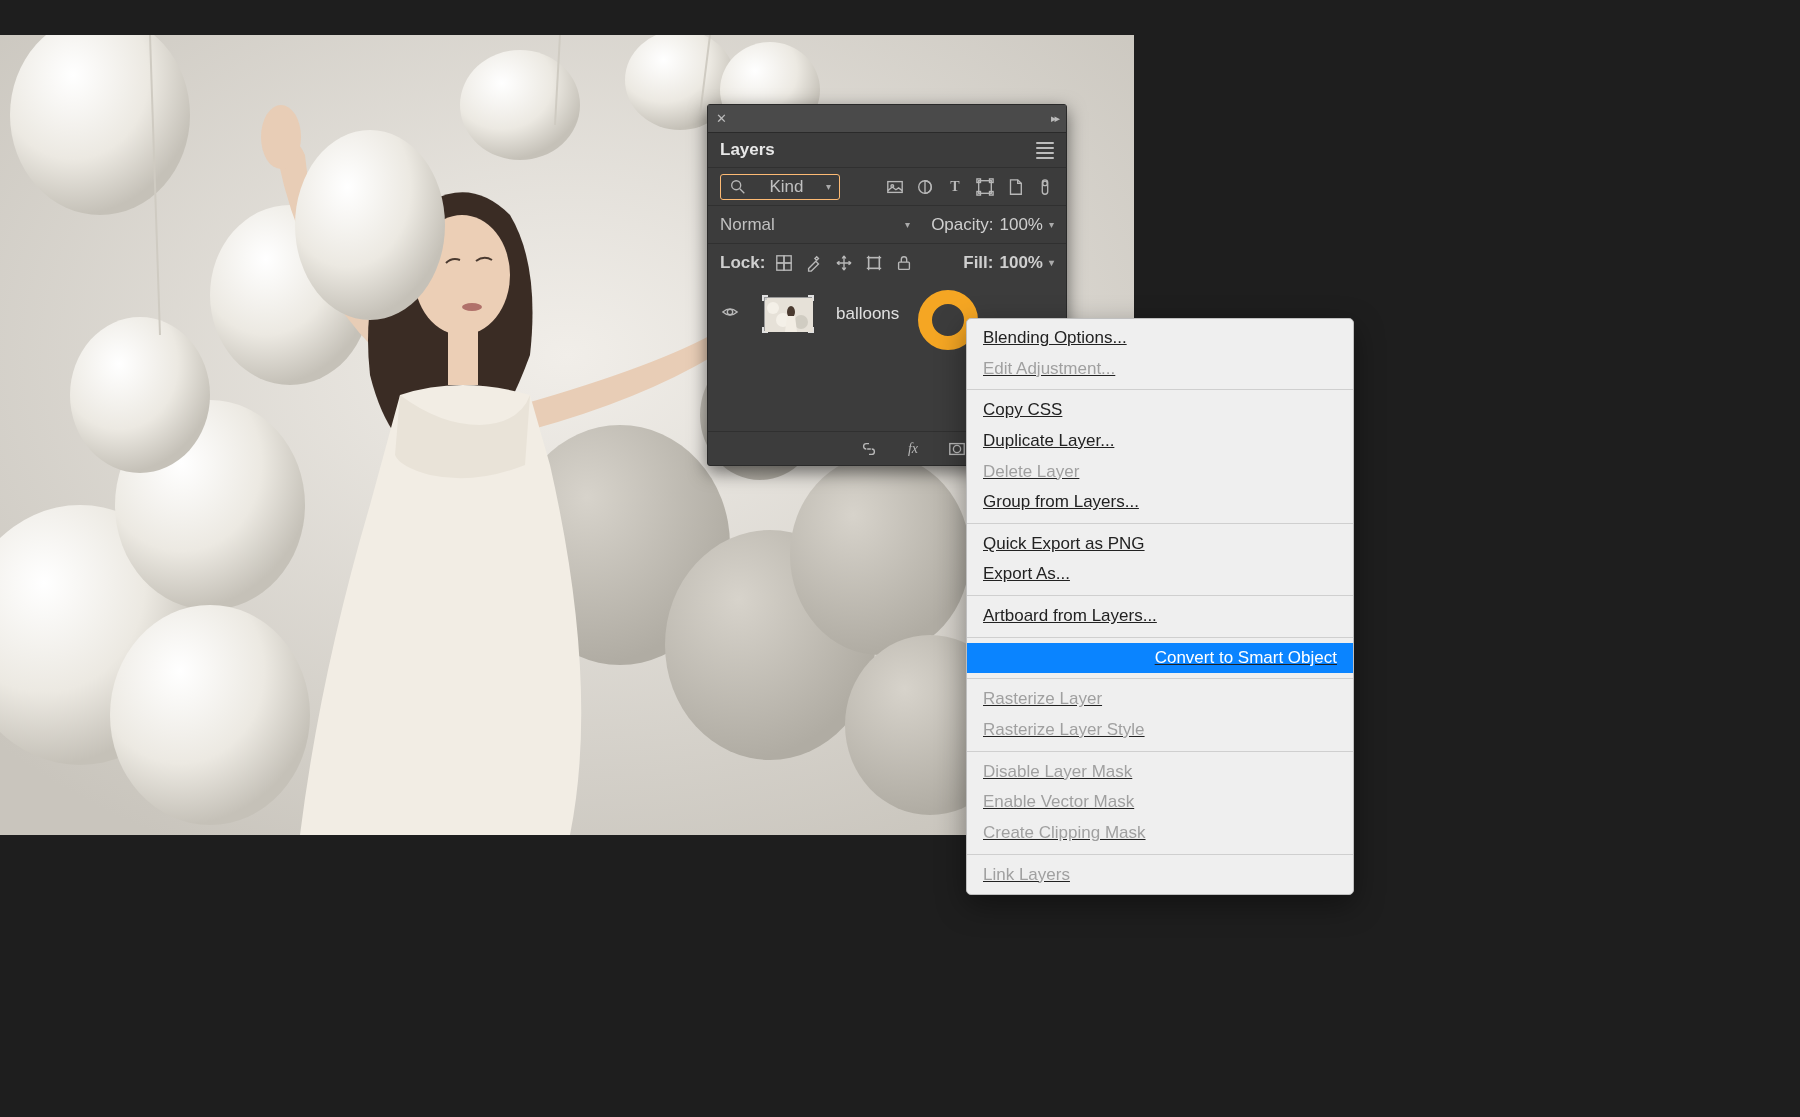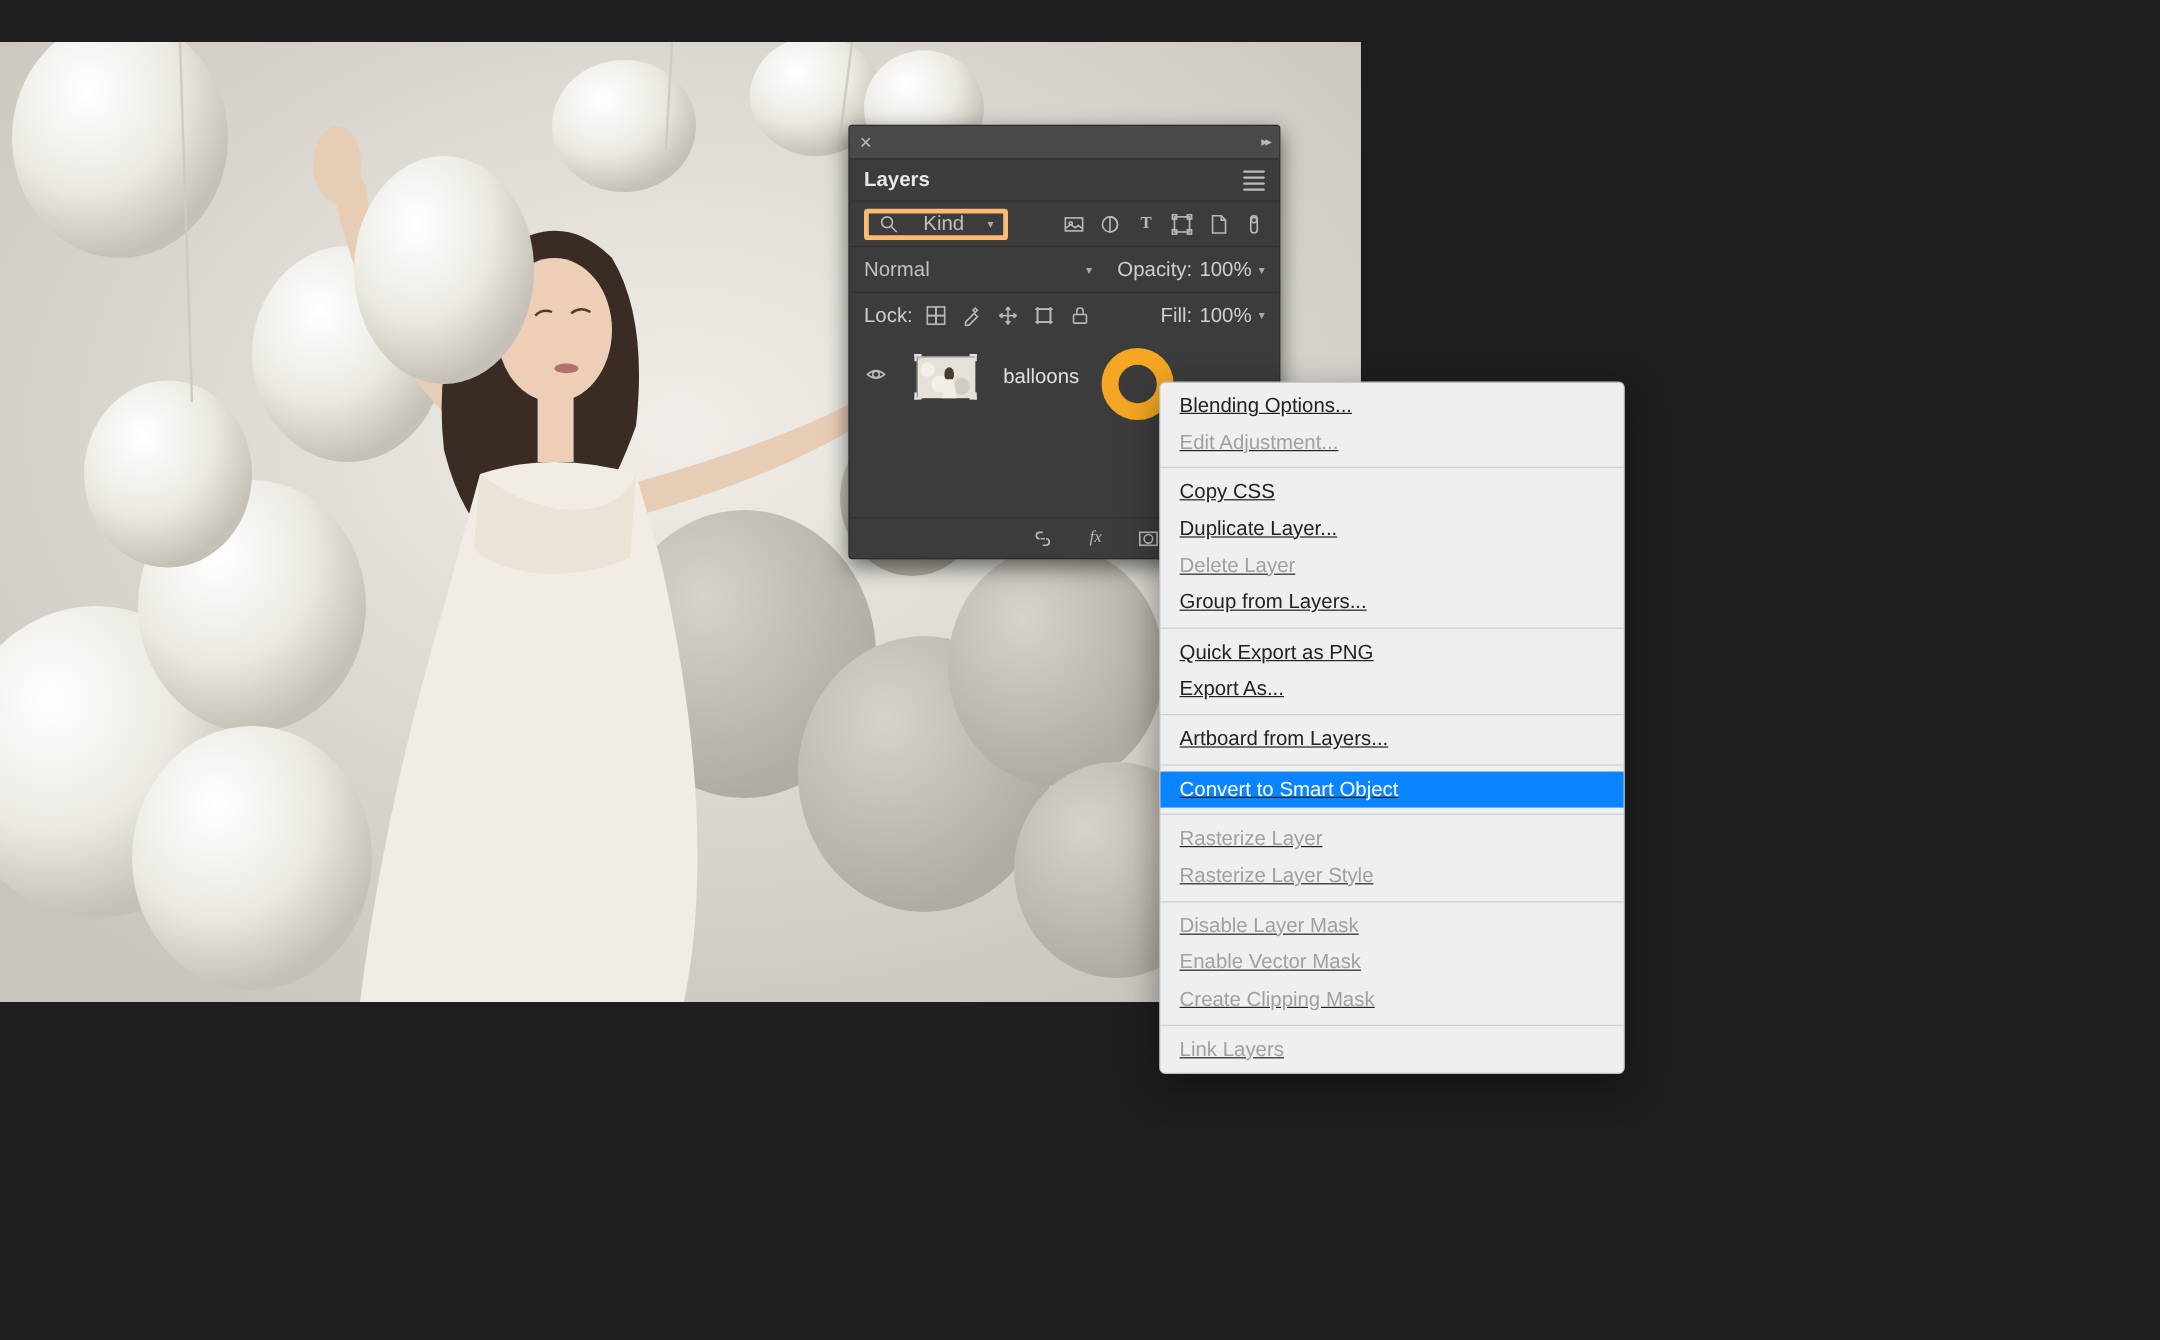--- a/index.html
+++ b/index.html
@@ -81,28 +81,28 @@
     height:38px;
     padding:0 12px;
     border-top:1px solid #303030;
   }
   .dropdown{
     display:flex;align-items:center;gap:6px;
     height:26px;
     background:transparent;
     color:#c0c0c0;
   }
-  .dropdown.kind{border:4px solid #fdba74;border-radius:3px;padding:0 8px;width:120px;justify-content:space-between;}
+  .dropdown.kind{border:1px solid #fdba74;border-radius:3px;padding:0 8px;width:120px;justify-content:space-between;}
   .dropdown .sel{}
   .chev{font-size:10px;color:#aaa;}
   .filter-icons{display:flex;gap:12px;margin-left:auto;align-items:center;}
   .ico{width:18px;height:18px;display:inline-flex;align-items:center;justify-content:center;color:#b8b8b8;font-size:14px;}
   .row-opacity{justify-content:space-between;}
   .row-opacity .dropdown{width:190px;justify-content:space-between;}
-  .row-lock{justify-content:flex-end;}
+  .row-lock{justify-content:flex-end;font-weight:bold;}
   .lock-icons{display:flex;gap:12px;align-items:center;}
   .fill-group{display:flex;align-items:center;gap:6px;}
   .layers-list{min-height:150px;padding:8px 0;}
   .layer-item{
     display:flex;align-items:center;gap:24px;
     height:50px;padding:0 12px;
   }
   .eye-icon{width:20px;text-align:center;color:#d5d5d5;}
   .thumb{
     width:48px;height:34px;
@@ -158,20 +158,21 @@
   .menu-item{
     padding:3px 16px;
     line-height:1.45;
     white-space:nowrap;
   }
   .menu-item.enabled{cursor:pointer;}
   .menu-item.disabled{color:var(--menu-disabled);}
   .menu-item.highlighted{
     background:var(--highlight);
     color:#fff;
+    text-align:right;
   }
   .menu-sep{height:1px;background:#cfcfcf;margin:5px 0;}
   
   .i-svg{width:18px;height:18px;}
   .i-svg *{stroke:#b8b8b8;fill:none;stroke-width:1.5;}
 </style>
 </head>
 <body>
 
 <div class="canvas-area">

